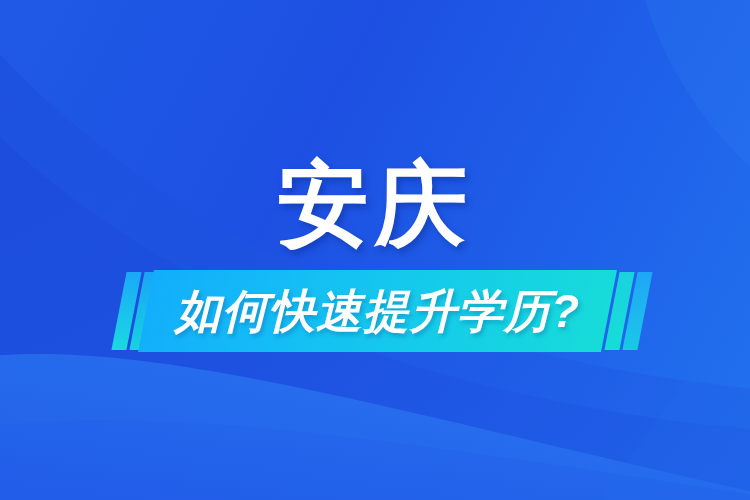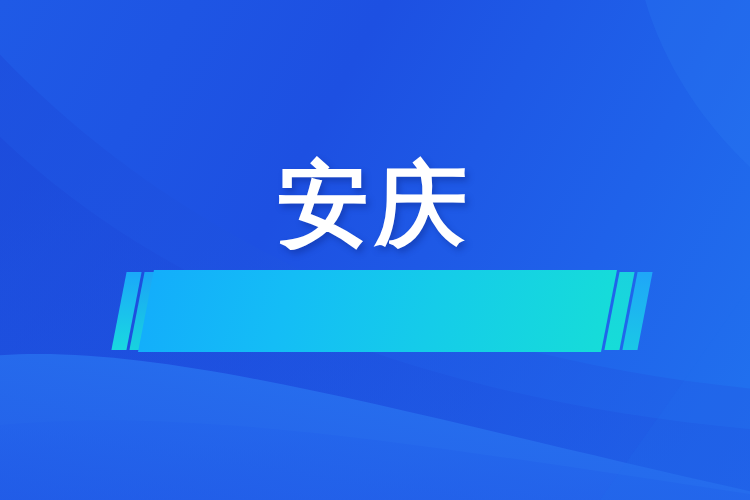--- a/index.html
+++ b/index.html
@@ -137,15 +137,18 @@
   <div class="title-wrap">
     <span class="main-title">安庆</span>
   </div>
 
   <div class="ribbon-zone">
     <div class="accent-bar accent-left-a"></div>
     <div class="accent-bar accent-left-b"></div>
     <div class="ribbon"></div>
     <div class="accent-bar accent-right-a"></div>
     <div class="accent-bar accent-right-b"></div>
+    <div class="ribbon-text">
+      <span class="sub-title">如何快速提升学历?</span>
+    </div>
   </div>
 
 </div>
 
 </body></html>

